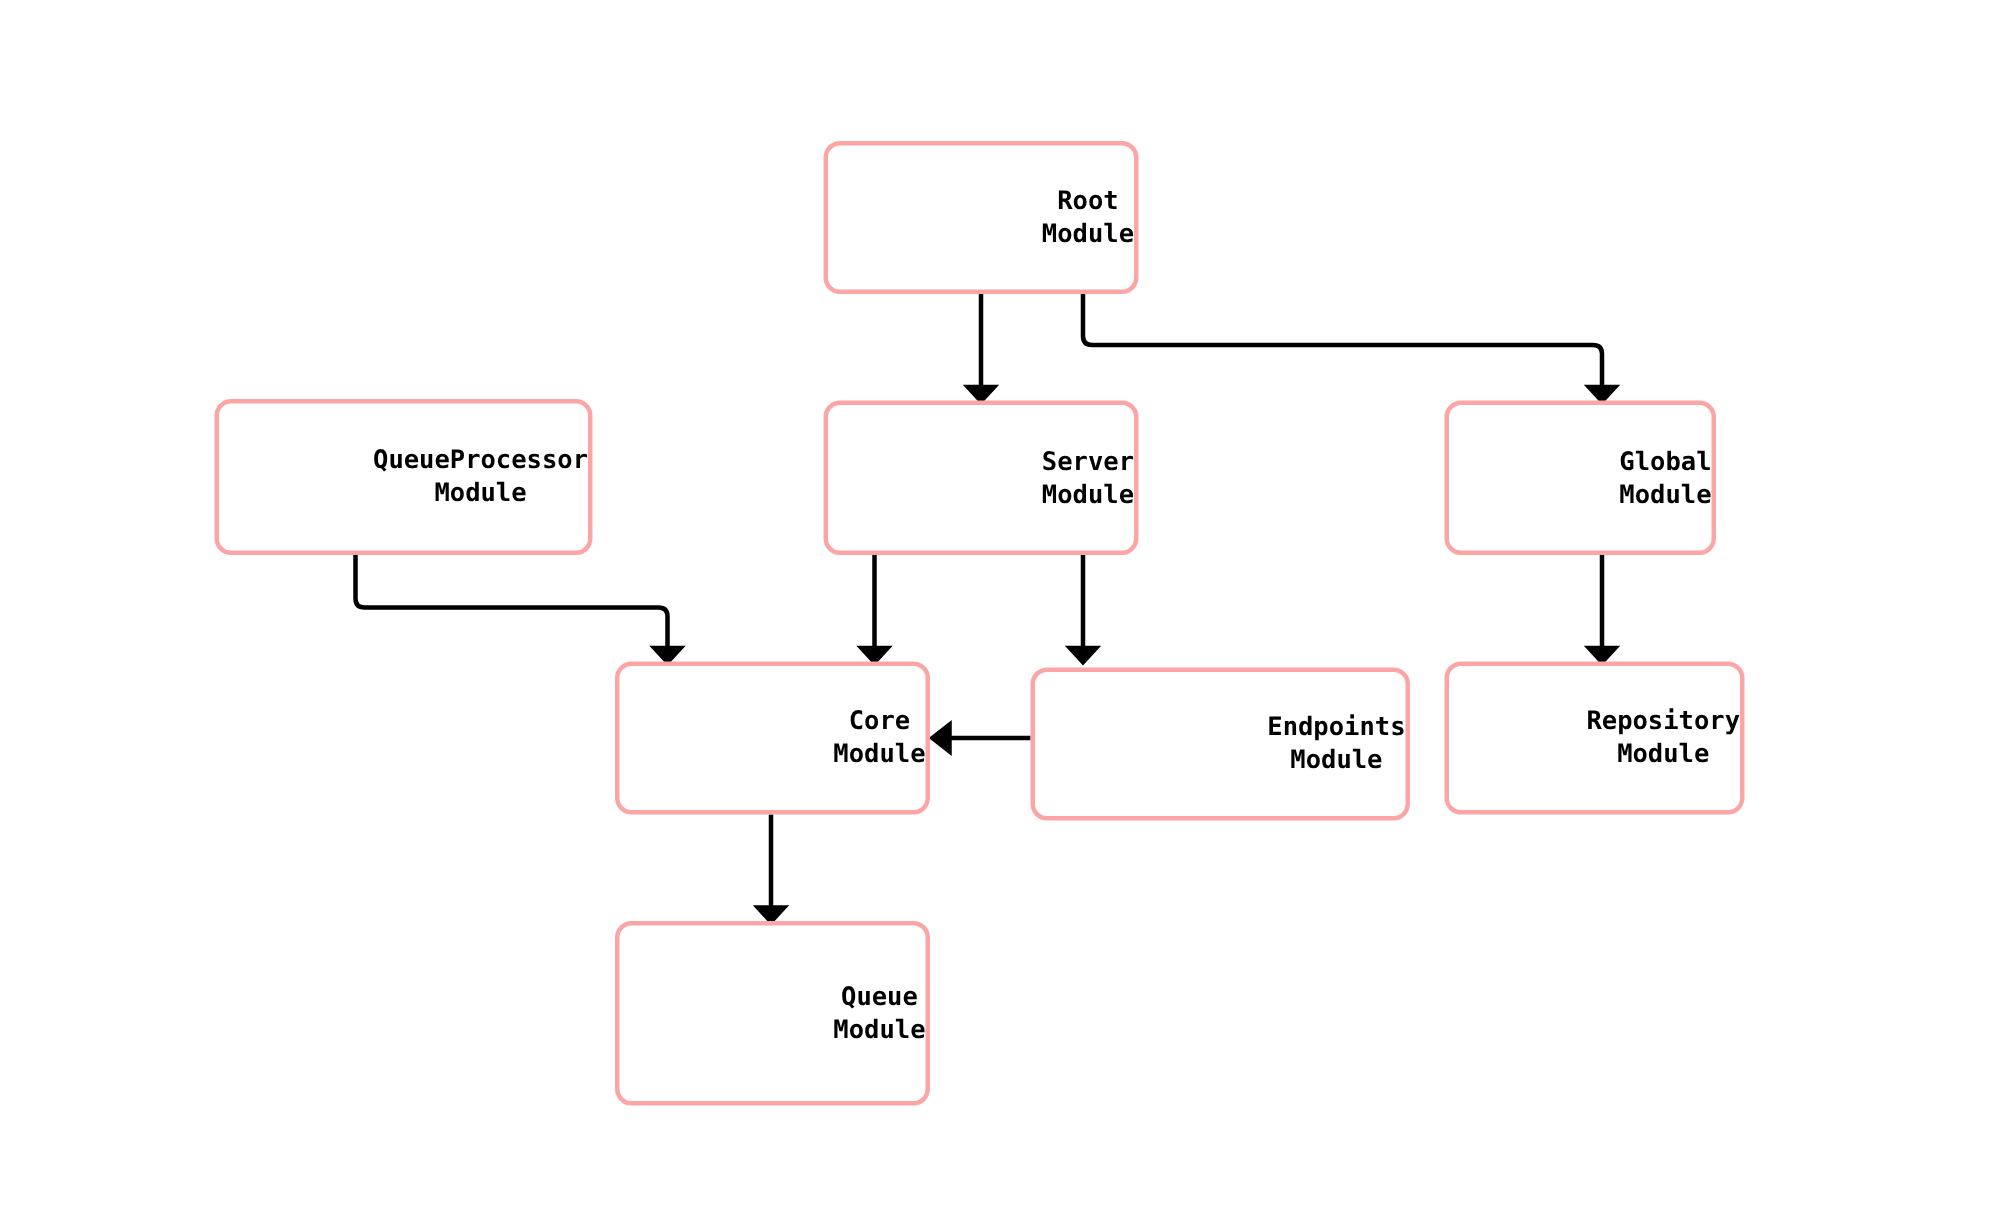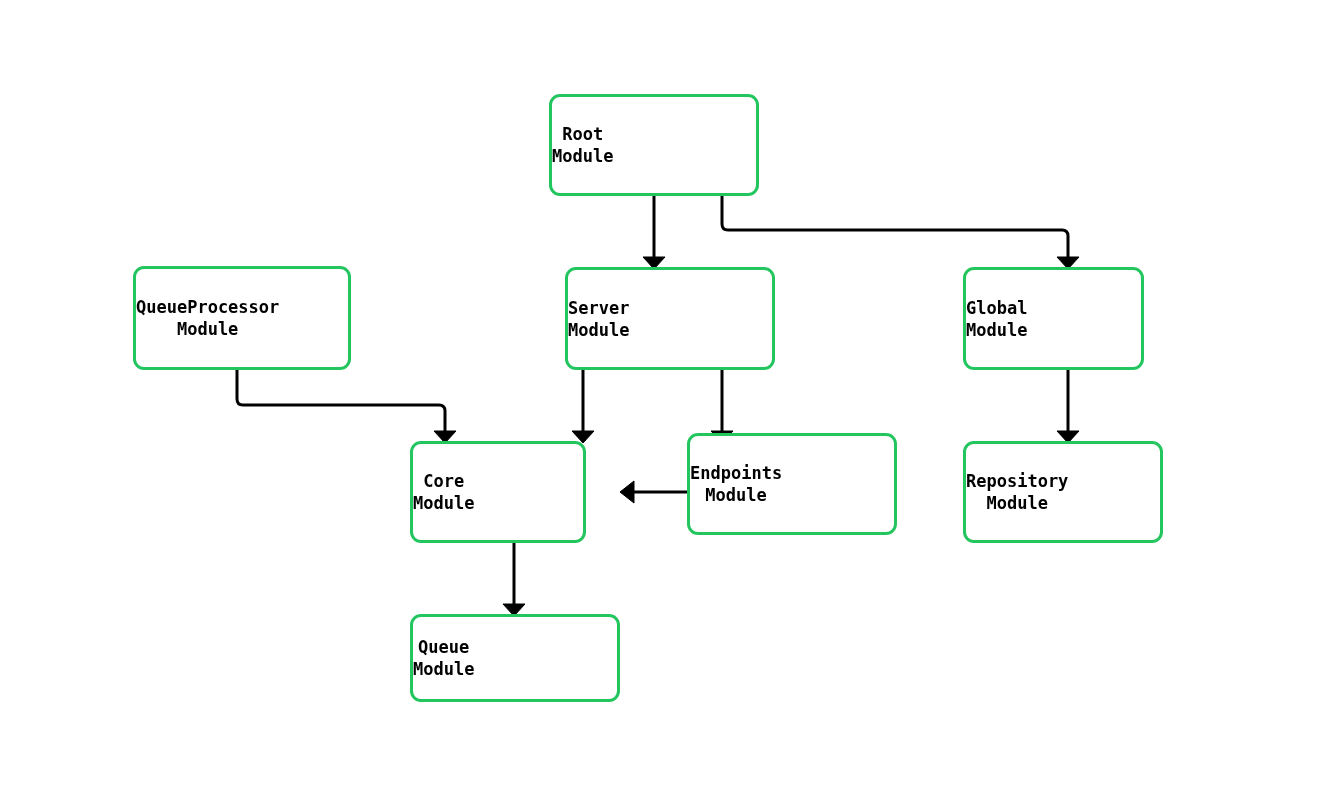--- a/index.html
+++ b/index.html
@@ -21,25 +21,25 @@
     left: 0;
     top: 0;
     width: 1337px;
     height: 809px;
     pointer-events: none;
   }
   .node {
     position: absolute;
     box-sizing: border-box;
     background: #ffffff;
-    border: 3px solid #22c55e;
+    border: 3px solid #fca5a5;
     border-radius: 11px;
     display: flex;
     align-items: center;
-    justify-content: flex-start;
+    justify-content: flex-end;
     text-align: center;
     z-index: 2;
   }
   .node-label {
     font-family: "DejaVu Sans Mono", "Liberation Mono", monospace;
     font-size: 17px;
     font-weight: 700;
     line-height: 22px;
     color: #000000;
     letter-spacing: 0px;
@@ -92,48 +92,48 @@
       <path d="M 514 543 L 514 605" fill="none" stroke="#000" stroke-width="3" stroke-linecap="butt"></path>
       <path d="M 503 604 L 525 604 L 514 616 Z" fill="#000" stroke="#000" stroke-width="1" stroke-linejoin="miter"></path>
     </g>
   </svg>
 
   <div class="node" style="left:549px; top:94px; width:210px; height:102px;">
     <span class="node-label">Root
 Module</span>
   </div>
 
-  <div class="node" style="left:133px; top:266px; width:218px; height:104px;">
+  <div class="node" style="left:143px; top:266px; width:252px; height:104px;">
     <span class="node-label">QueueProcessor
 Module</span>
   </div>
 
-  <div class="node" style="left:549px; top:267px; width:210px; height:103px;margin-left:16px;">
+  <div class="node" style="left:549px; top:267px; width:210px; height:103px;">
     <span class="node-label">Server
 Module</span>
   </div>
 
   <div class="node" style="left:963px; top:267px; width:181px; height:103px;">
     <span class="node-label">Global
 Module</span>
   </div>
 
-  <div class="node" style="left:410px; top:441px; width:176px; height:102px;">
+  <div class="node" style="left:410px; top:441px; width:210px; height:102px;">
     <span class="node-label">Core
 Module</span>
   </div>
 
-  <div class="node" style="left:687px; top:433px; width:210px; height:102px;">
+  <div class="node" style="left:687px; top:445px; width:253px; height:102px;">
     <span class="node-label">Endpoints
 Module</span>
   </div>
 
   <div class="node" style="left:963px; top:441px; width:200px; height:102px;">
     <span class="node-label">Repository
 Module</span>
   </div>
 
-  <div class="node" style="left:410px; top:614px; width:210px; height:88px;">
+  <div class="node" style="left:410px; top:614px; width:210px; height:123px;">
     <span class="node-label">Queue
 Module</span>
   </div>
 
 </div>
 
 </body></html>

